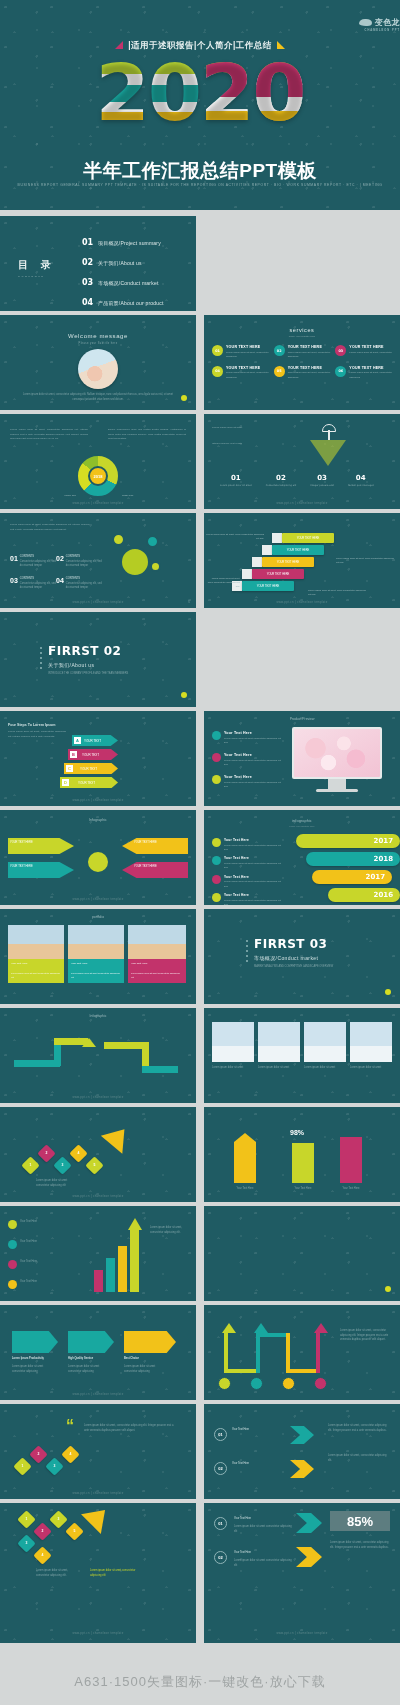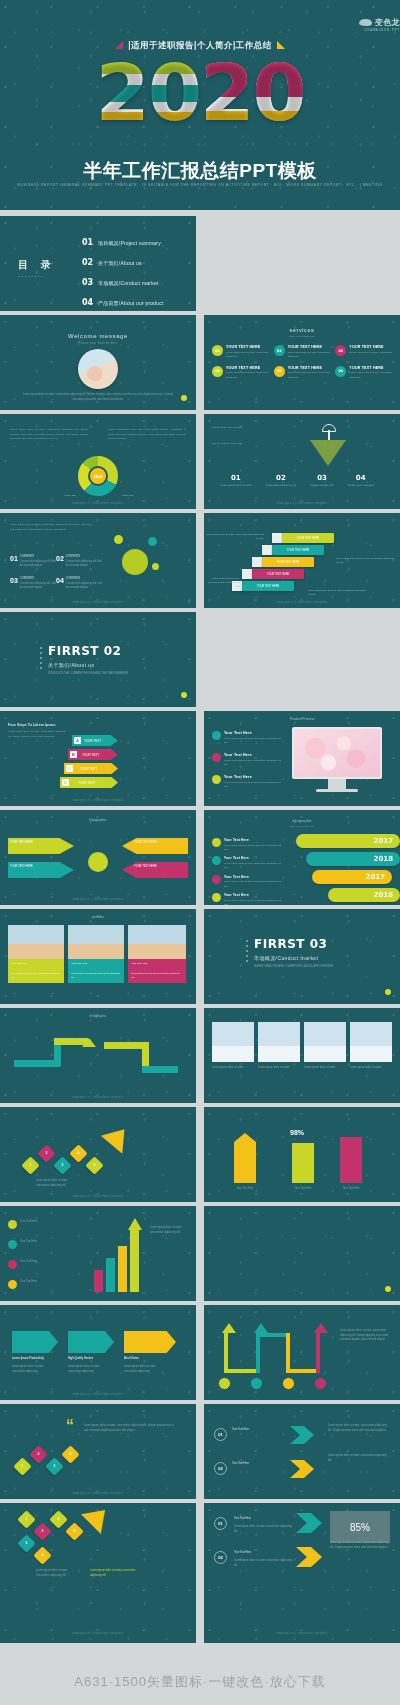--- a/index.html
+++ b/index.html
@@ -691,21 +691,21 @@
 
   <div class="slide half-r row" style="top:1503px;height:140px">
     <div class="circ" style="left:10px;top:14px;width:13px;height:13px;border-width:1.2px;border-color:#8fb4b7;display:flex;align-items:center;justify-content:center;color:#fff;font-size:4px;font-weight:bold">01</div>
     <div class="tiny" style="position:absolute;left:30px;top:14px;width:50px;color:#cfe0e1">Your Text Here</div>
     <div class="tiny" style="position:absolute;left:30px;top:22px;width:60px">Lorem ipsum dolor sit amet consectetur adipiscing elit</div>
     <div style="position:absolute;left:92px;top:10px;width:26px;height:20px;background:#18a8a0;clip-path:polygon(0 0,58% 0,100% 50%,58% 100%,0 100%,42% 50%)"></div>
     <div class="circ" style="left:10px;top:48px;width:13px;height:13px;border-width:1.2px;border-color:#8fb4b7;display:flex;align-items:center;justify-content:center;color:#fff;font-size:4px;font-weight:bold">02</div>
     <div class="tiny" style="position:absolute;left:30px;top:48px;width:50px;color:#cfe0e1">Your Text Here</div>
     <div class="tiny" style="position:absolute;left:30px;top:56px;width:60px">Lorem ipsum dolor sit amet consectetur adipiscing elit</div>
     <div style="position:absolute;left:92px;top:44px;width:26px;height:20px;background:#f2c219;clip-path:polygon(0 0,58% 0,100% 50%,58% 100%,0 100%,42% 50%)"></div>
-    <div style="position:absolute;left:126px;top:8px;width:60px;height:32px;background:#5d7d80;display:flex;align-items:center;justify-content:center;color:#fff;font-size:10px;font-weight:normal">85%</div>
+    <div style="position:absolute;left:126px;top:8px;width:60px;height:20px;background:#5d7d80;display:flex;align-items:center;justify-content:center;color:#fff;font-size:13px;font-weight:bold">85%</div>
     <div class="tiny" style="position:absolute;left:126px;top:38px;width:60px">Lorem ipsum dolor sit amet, consectetur adipiscing elit. Integer posuere erat a ante venenatis dapibus.</div>
     <div class="footer-url" style="bottom:8px">www.ppt.cn  |  chameleon template</div>
   </div>
 
   <div class="gap" style="left:196px;top:216px;width:8px;height:1427px"></div>
   <div class="gap" style="left:0;top:210px;width:400px;height:6px"></div>
   <div class="gap" style="left:0;top:311px;width:400px;height:4px"></div>
   <div class="gap" style="left:0;top:410px;width:400px;height:4px"></div>
   <div class="gap" style="left:0;top:509px;width:400px;height:4px"></div>
   <div class="gap" style="left:0;top:608px;width:400px;height:4px"></div>

